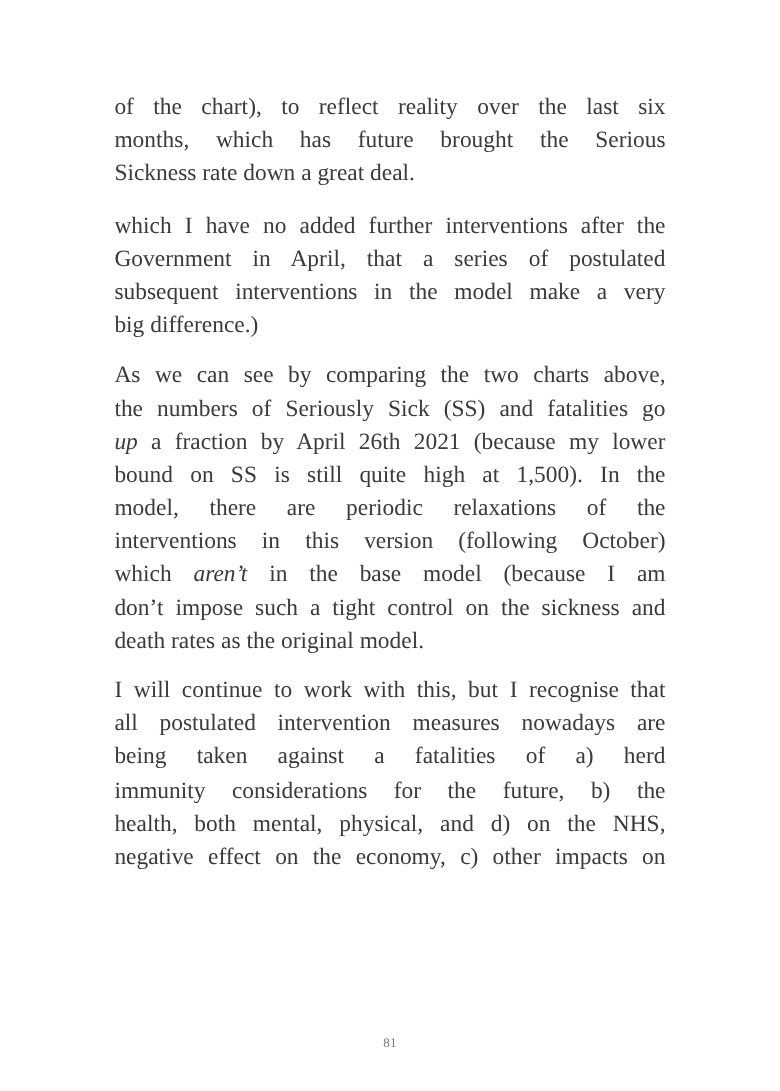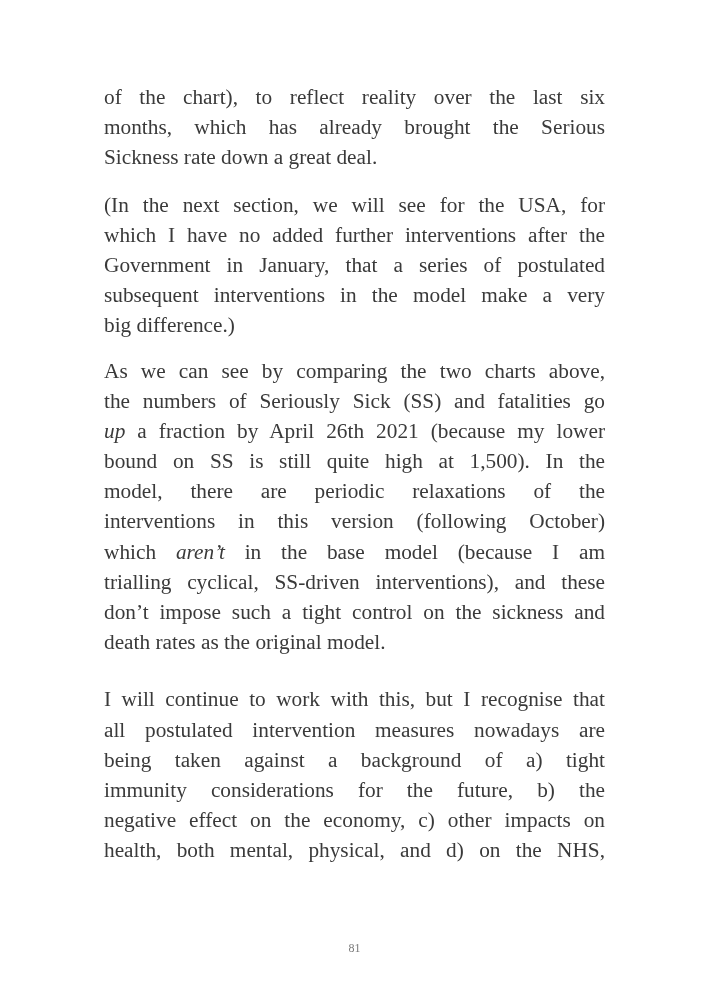--- a/index.html
+++ b/index.html
@@ -33,69 +33,67 @@
       text-align: justify;
       text-align-last: justify;
       overflow: hidden;
     }
     .line.last {
       text-align-last: left;
       font-family: Liberation Serif, serif;
     }
     .para-1 { margin-bottom: 17px; }
     .para-2 { margin-bottom: 15px; }
-    .para-3 { margin-bottom: 27px; }
+    .para-3 { margin-bottom: 15px; }
     em { }
     .page-number {
       position: absolute;
       left: 0;
       width: 709px;
       top: 941px;
       text-align: center;
       font-size: 12px;
       color: #7a7a7a;
       font-family: "Liberation Serif", "DejaVu Serif", serif;
     }
   </style>
 </head>
 <body>
 
 <div class="page">
 
   <div class="para para-1">
     <span class="line">of the chart), to reflect reality over the last six</span>
-    <span class="line">months, which has already brought the Serious</span>
+    <span class="line">months, which has future brought the Serious</span>
     <span class="line last">Sickness rate down a great deal.</span>
   </div>
 
   <div class="para para-2">
-    <span class="line">(In the next section, we will see for the USA, for</span>
     <span class="line">which I have no added further interventions after the</span>
-    <span class="line">Government in January, that a series of postulated</span>
+    <span class="line">Government in April, that a series of postulated</span>
     <span class="line">subsequent interventions in the model make a very</span>
     <span class="line last">big difference.)</span>
   </div>
 
   <div class="para para-3">
     <span class="line">As we can see by comparing the two charts above,</span>
     <span class="line">the numbers of Seriously Sick (SS) and fatalities go</span>
     <span class="line"><em>up</em><span> a fraction by April 26th 2021 (because my lower</span></span>
     <span class="line">bound on SS is still quite high at 1,500). In the</span>
     <span class="line">model, there are periodic relaxations of the</span>
     <span class="line">interventions in this version (following October)</span>
     <span class="line"><span>which </span><em>aren’t</em><span> in the base model (because I am</span></span>
-    <span class="line">trialling cyclical, SS-driven interventions), and these</span>
     <span class="line">don’t impose such a tight control on the sickness and</span>
     <span class="line last">death rates as the original model.</span>
   </div>
 
   <div class="para para-4">
     <span class="line">I will continue to work with this, but I recognise that</span>
     <span class="line">all postulated intervention measures nowadays are</span>
-    <span class="line">being taken against a background of a) tight</span>
+    <span class="line">being taken against a fatalities of a) herd</span>
     <span class="line">immunity considerations for the future, b) the</span>
+    <span class="line">health, both mental, physical, and d) on the NHS,</span>
     <span class="line">negative effect on the economy, c) other impacts on</span>
-    <span class="line">health, both mental, physical, and d) on the NHS,</span>
   </div>
 
 </div>
 
 <div class="page-number">81</div>
 
 </body></html>

